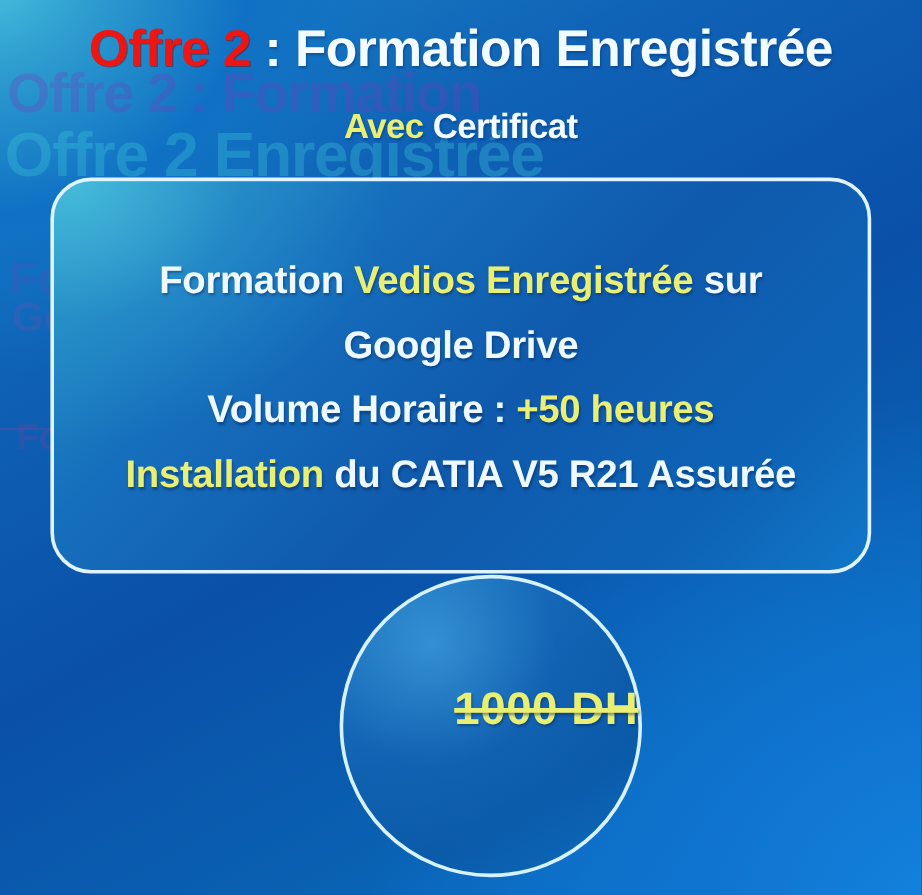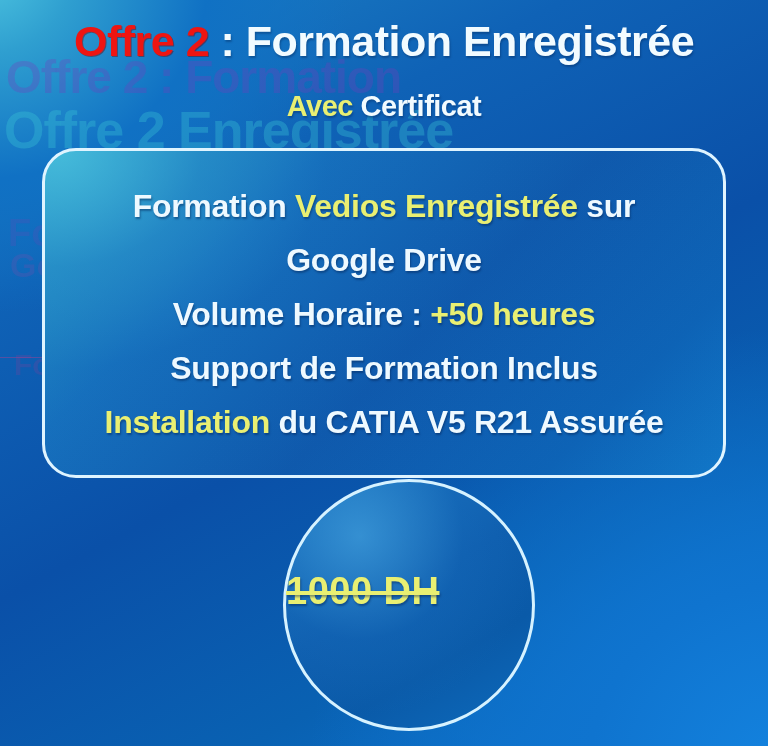--- a/index.html
+++ b/index.html
@@ -139,21 +139,21 @@
     height: 252px;
     box-sizing: border-box;
     border-radius: 50%;
     border: 3px solid #d6f2ff;
     background:
       radial-gradient(circle at 30% 22%, rgba(70,165,225,0.65) 0%, rgba(25,110,190,0.30) 40%, rgba(10,78,160,0.0) 70%),
       linear-gradient(150deg, #1b74c0 0%, #0e5dad 45%, #0a5aa8 70%, #0d6bbd 100%);
     display: flex;
     flex-direction: column;
     justify-content: center;
-    align-items: flex-start;
+    align-items: flex-end;
   }
   .old-price {
     font-weight: bold;
     font-size: 38px;
     color: #e9ef72;
     text-decoration: line-through;
     text-decoration-thickness: 4px;
     letter-spacing: 0.5px;
     text-shadow: 1px 2px 2px rgba(5,35,85,0.45);
     margin-bottom: 28px;
@@ -191,23 +191,20 @@
     <div class="card-line">
       <span class="w">Formation </span><span class="y">Vedios Enregistrée</span><span class="w"> sur</span>
     </div>
     <div class="card-line">
       <span class="w">Google Drive</span>
     </div>
     <div class="card-line">
       <span class="w">Volume Horaire : </span><span class="y">+50 heures</span>
     </div>
     <div class="card-line">
-      <span class="w">Support de Formation Inclus</span>
-    </div>
-    <div class="card-line">
       <span class="y">Installation</span><span class="w"> du CATIA V5 R21 Assurée</span>
     </div>
   </div>
 
   <div class="price-circle">
     <div class="old-price">1000 DH</div>
   </div>
 
 </div>
 

